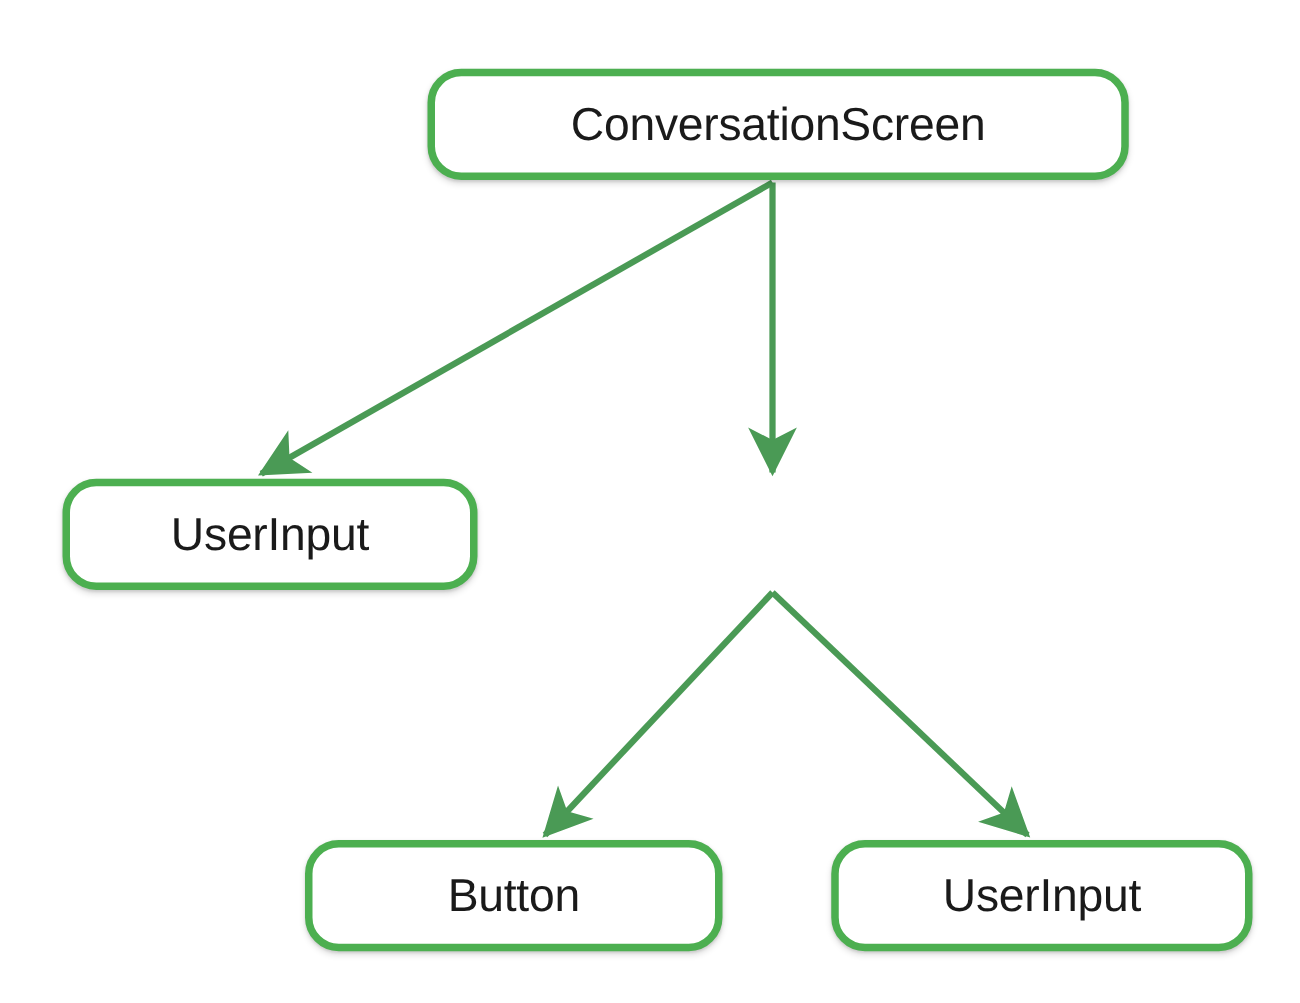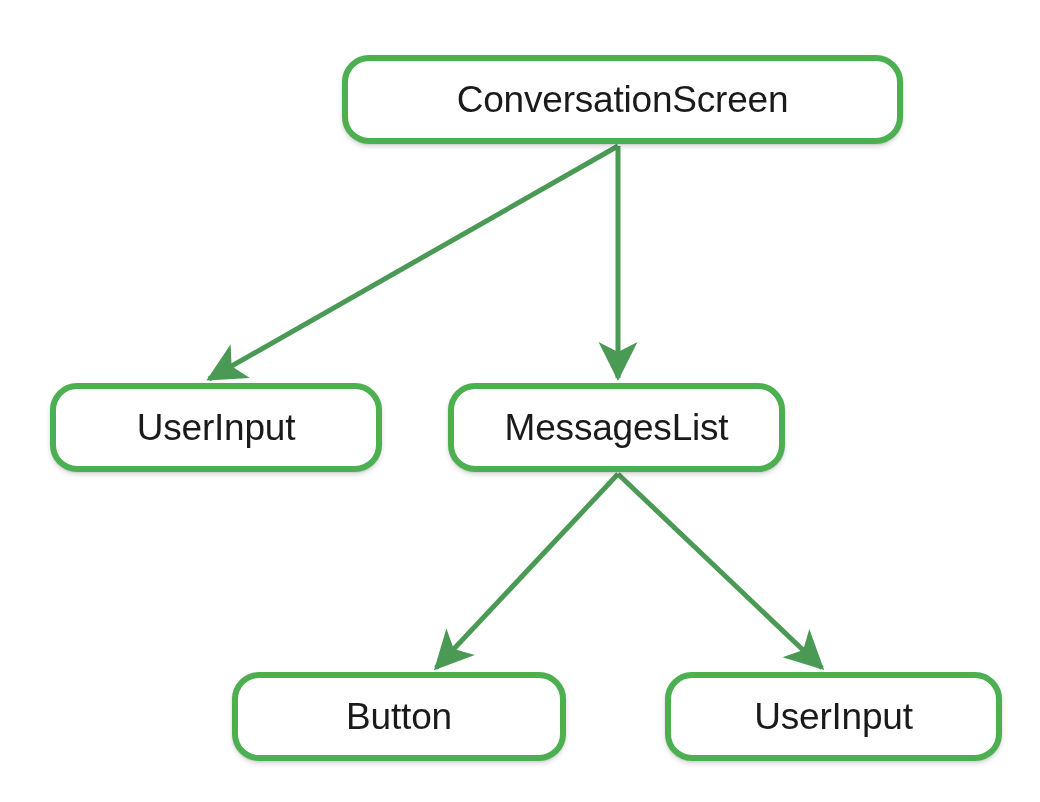--- a/index.html
+++ b/index.html
@@ -44,21 +44,21 @@
     font-size: 37px;
     font-weight: 400;
     color: #1a1a1a;
     letter-spacing: -0.2px;
     line-height: 1;
     white-space: nowrap;
   }
   #node-conversationscreen { left: 342px; top: 55px;  width: 561px; height: 89px; }
   #node-userinput         { left: 50px;  top: 383px; width: 332px; height: 89px; }
   #node-messageslist      { left: 448px; top: 383px; width: 337px; height: 89px; }
-  #node-button            { left: 232px; top: 672px; width: 334px; height: 89px; }
+  #node-button            { left: 244px; top: 672px; width: 334px; height: 89px; }
   #node-lazycolumn        { left: 665px; top: 672px; width: 337px; height: 89px; }
 </style>
 </head>
 <body>
 
 <div id="diagram-root">
 
   <svg id="edge-layer" viewBox="0 0 1040 802" width="1040" height="802" xmlns="http://www.w3.org/2000/svg">
     <defs>
       <marker id="arrowhead" markerWidth="9" markerHeight="9" refX="7.6" refY="4.5" orient="auto" markerUnits="strokeWidth">
@@ -76,23 +76,20 @@
   </svg>
 
   <div class="node" id="node-conversationscreen">
     <span class="node-label">ConversationScreen</span>
   </div>
 
   <div class="node" id="node-userinput">
     <span class="node-label">UserInput</span>
   </div>
 
-  <div class="node" id="node-messageslist">
-    <span class="node-label">MessagesList</span>
-  </div>
 
   <div class="node" id="node-button">
     <span class="node-label">Button</span>
   </div>
 
   <div class="node" id="node-lazycolumn">
     <span class="node-label">UserInput</span>
   </div>
 
 </div>

